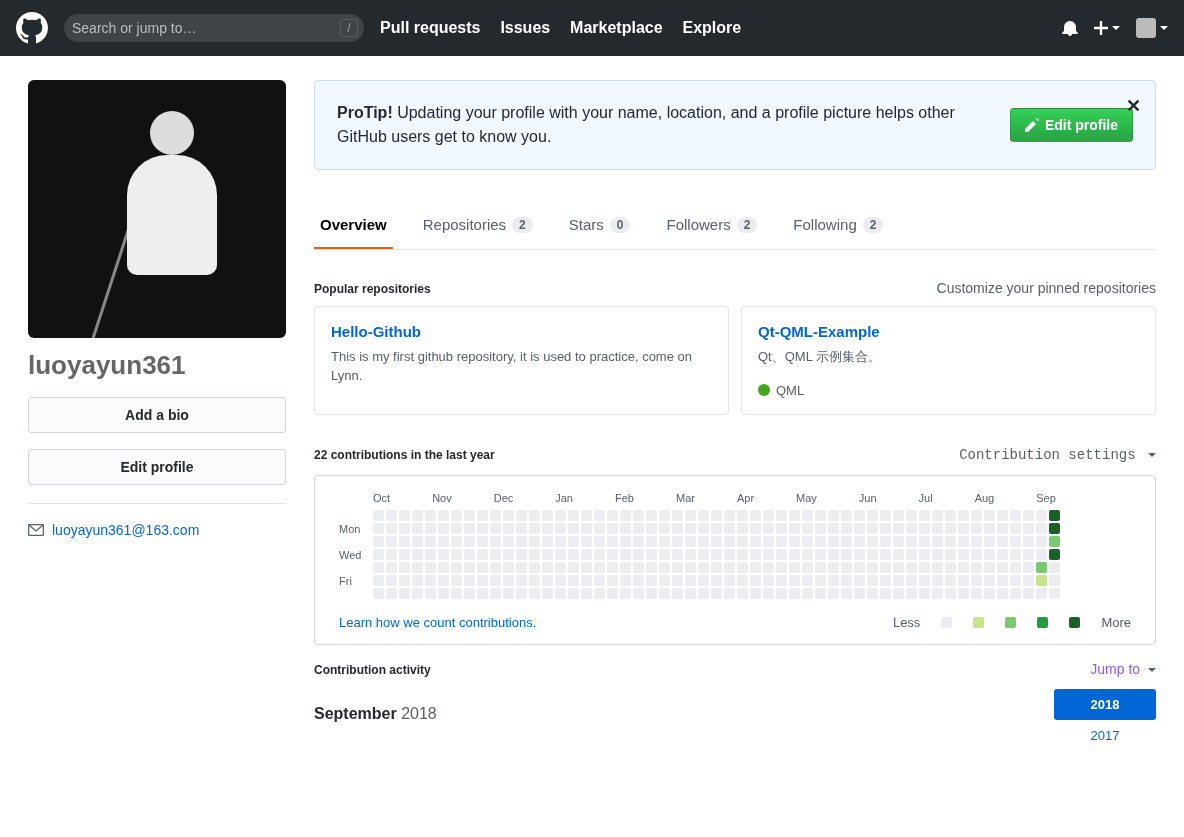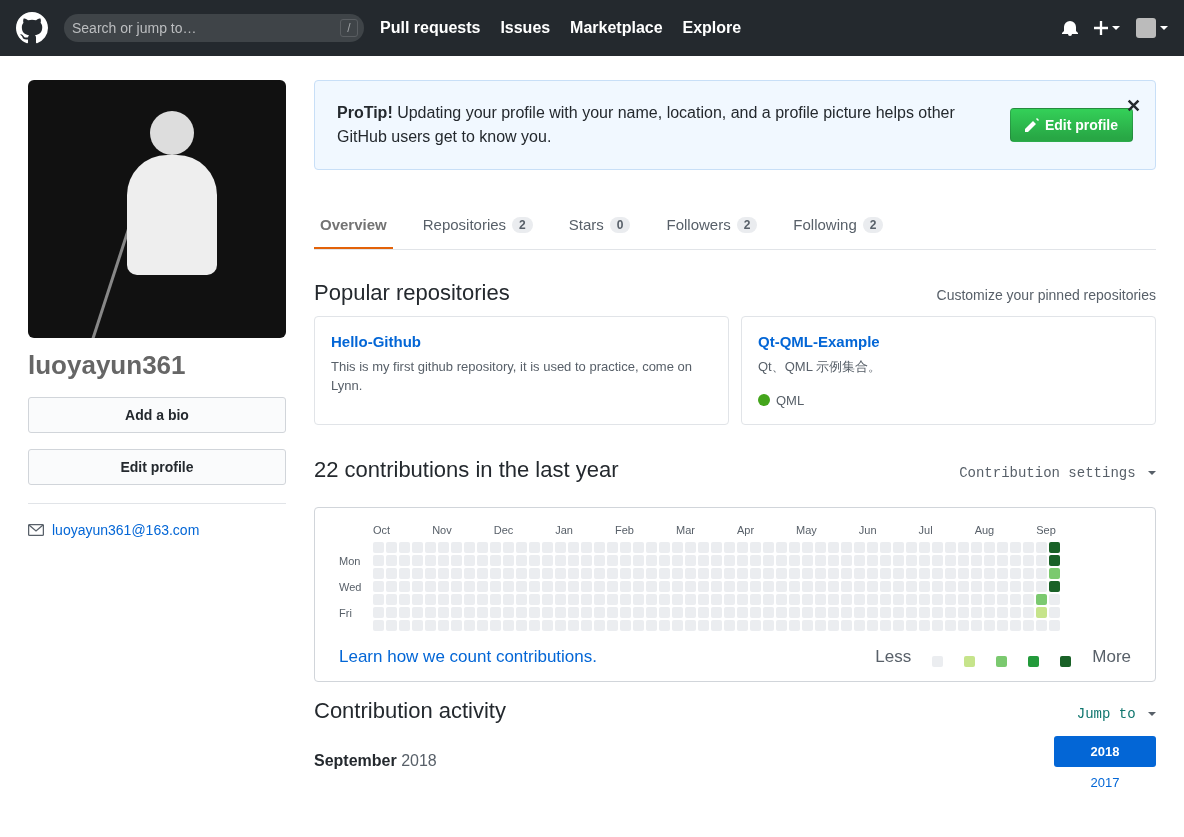--- a/index.html
+++ b/index.html
@@ -40,52 +40,52 @@
   
   .protip { border:1px solid #c8dff7; background:#f1f8ff; border-radius:4px; padding:20px 22px; display:flex; align-items:center; position:relative; gap:20px; }
   .protip-text { flex:1; font-size:16px; line-height:1.5; color:#24292e; }
   .protip-text b { font-weight:600; }
   .btn-green { background:#2ea44f; background-image: linear-gradient(-180deg,#34d058,#28a745 90%); color:#fff; font-weight:600; font-size:14px; border:1px solid rgba(27,31,35,.2); border-radius:4px; padding:8px 14px; display:flex; align-items:center; gap:6px; cursor:pointer; }
   .close-x { position:absolute; right:14px; top:14px; font-size:18px; font-weight:700; cursor:pointer; }
 
   
   .tabs { border-bottom:1px solid #e1e4e8; margin-top:32px; display:flex; gap:24px; }
   .tab { padding:14px 6px; font-size:15px; color:#586069; cursor:pointer; display:flex; align-items:center; gap:6px; border-bottom:2px solid transparent; }
-  .tab.active { font-weight:600; color:#737373; border-bottom-color:#e36209; }
+  .tab.active { font-weight:600; color:#000000; border-bottom-color:#e36209; }
   .count { background:#eaecef; color:#586069; border-radius:10px; font-size:12px; font-weight:600; padding:1px 7px; }
 
   
   .section-row { display:flex; justify-content:space-between; align-items:baseline; margin-top:30px; }
-  .section-title { font-size:22px; font-weight:400; }
+  .section-title { font-size:12px; font-weight:700; }
   .customize { font-size:14px; color:#586069; cursor:pointer; }
   .repo-grid { display:flex; gap:12px; margin-top:10px; }
   .repo-card { flex:1; border:1px solid #e1e4e8; border-radius:4px; padding:16px; }
   .repo-card a { font-weight:600; color:#0366d6; font-size:15px; }
   .repo-card .desc { color:#586069; font-size:13px; margin-top:8px; line-height:1.45; }
   .lang { display:flex; align-items:center; gap:6px; font-size:13px; color:#586069; margin-top:16px; }
   .lang-dot { width:12px; height:12px; border-radius:50%; background:#44a51c; }
 
   
   .contrib-row { display:flex; justify-content:space-between; align-items:baseline; margin-top:32px; }
   .contrib-settings { font-size:14px; color:#586069; cursor:pointer;font-family:Liberation Mono, monospace; }
-  .calendar-box { border:1px solid #d1d5da; border-radius:4px; margin-top:24px; padding:16px 24px 14px 24px; }
+  .calendar-box { border:1px solid #d1d5da; border-radius:4px; margin-top:12px; padding:16px 24px 14px 24px; }
   .months { display:flex; margin-left:34px; font-size:11px; color:#586069; gap:42px; }
   .cal-body { display:flex; margin-top:6px; }
   .days { display:flex; flex-direction:column; font-size:11px; color:#586069; width:30px; margin-right:4px; }
   .days span { height:13px; line-height:13px; }
   .grid { display:grid; grid-template-rows: repeat(7, 11px); grid-auto-flow: column; grid-auto-columns: 11px; gap:2px; }
   .cell { width:11px; height:11px; background:#ebedf0; border-radius:2px; }
   .c1 { background:#c6e48b; } .c2 { background:#7bc96f; } .c3 { background:#239a3b; } .c4 { background:#196127; }
-  .cal-footer { display:flex; justify-content:space-between; align-items:center; margin-top:14px; font-size:17px; }
+  .cal-footer { display:flex; justify-content:space-between; align-items:center; margin-top:14px; font-size:13px; }
   .cal-footer a { color:#0366d6; }
-  .legend { display:flex; align-items:flex-end; gap:21px; color:#586069; }
+  .legend { display:flex; align-items:center; gap:21px; color:#586069; }
 
   
   .activity-row { display:flex; justify-content:space-between; align-items:baseline; margin-top:16px; }
-  .jumpto { font-size:14px; color:#0f766e; cursor:pointer;font-family:Liberation Mono, monospace; }
+  .jumpto { font-size:14px; color:#8b5cf6; cursor:pointer; }
   .act-month { font-size:16px; margin-top:12px; }
   .act-month b { font-weight:600; }
   .act-month .yr { color:#586069; font-weight:400; }
 
   .year-list { width:102px; float:right; margin-top:-4px; }
   .year-btn { display:block; text-align:center; padding:8px 0; font-size:13px; border-radius:3px; color:#0366d6; cursor:pointer; }
   .year-btn.active { background:#0366d6; color:#fff; font-weight:600; }
 
   .activity-flex { display:flex; gap:24px; margin-top:16px; }
   .activity-left { flex:1; }

